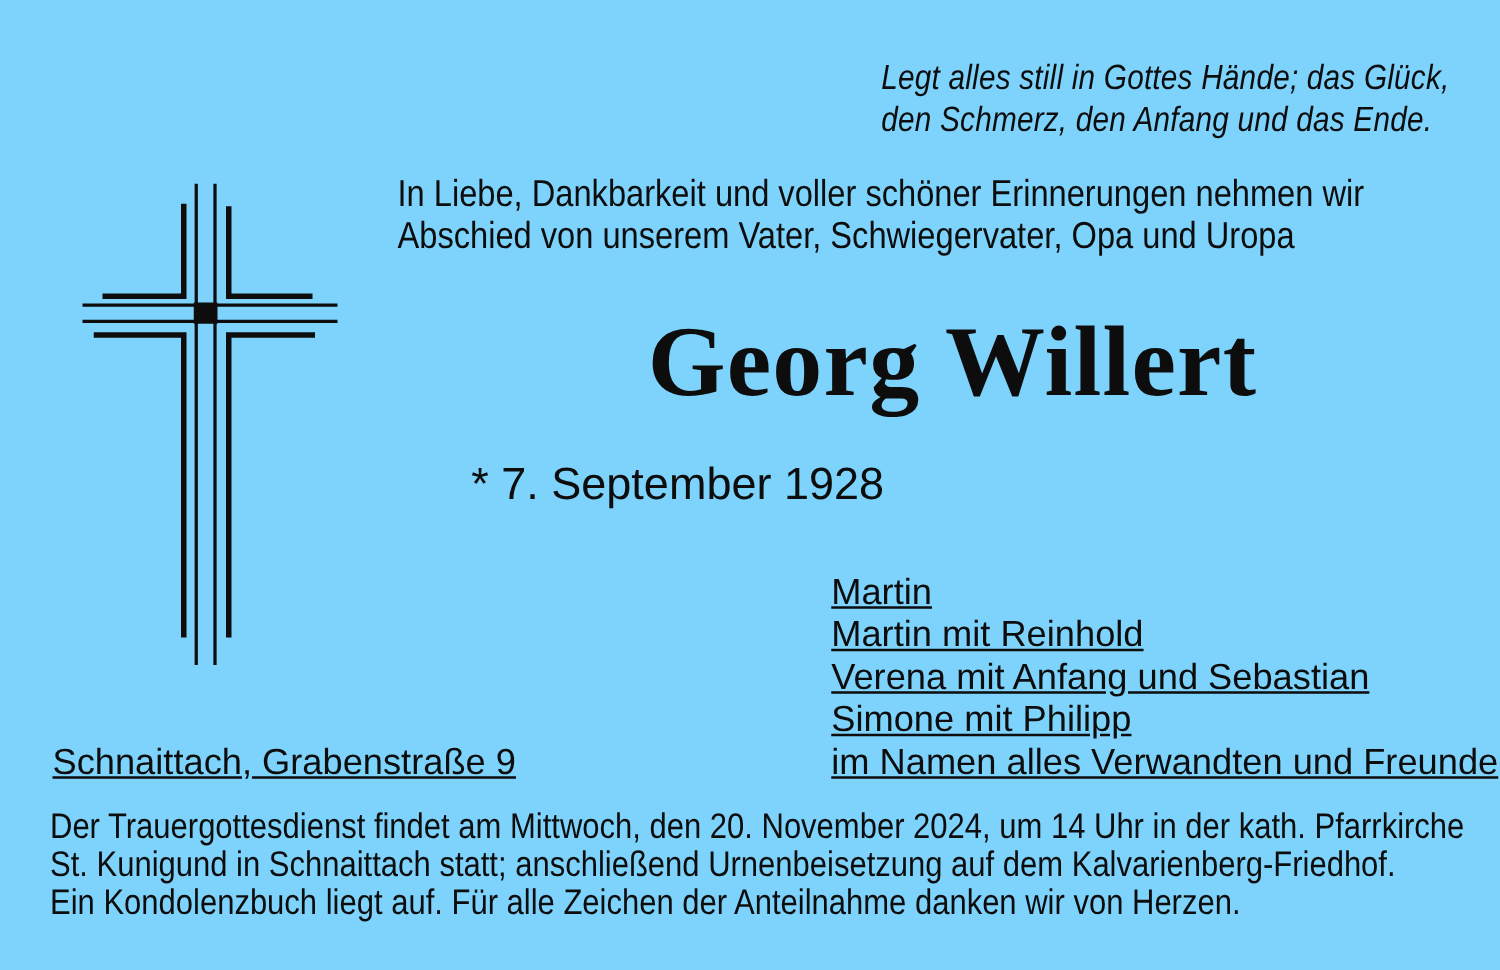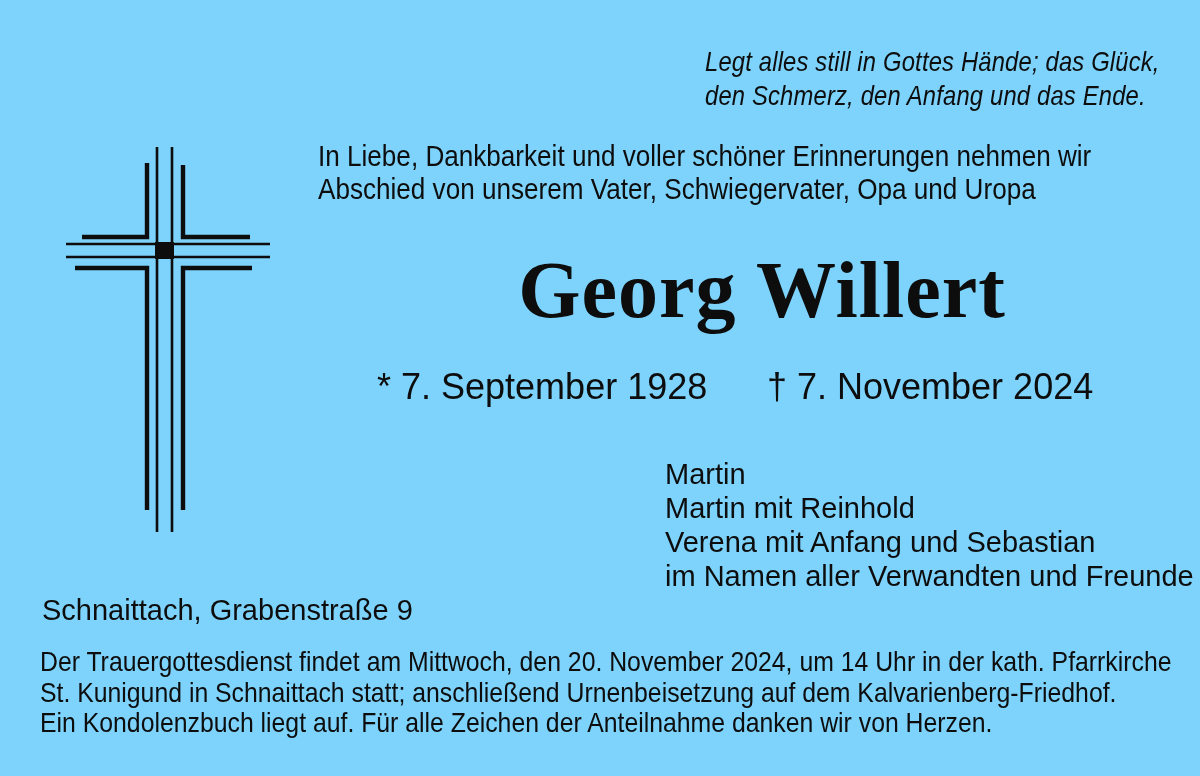--- a/index.html
+++ b/index.html
@@ -65,29 +65,31 @@
     margin-top: 26px;
   }
   .date-birth { left: 377px; }
   .date-death { left: 767px; }
 
   .mourners {
     position: absolute;
     left: 665px; top: 457px;
     font-size: 29px;
     line-height: 34px;
+    text-decoration: underline;
   }
   .mourners .line { white-space: pre; }
 
   .address {
     position: absolute;
     left: 42px; top: 593px;
     font-size: 29px;
     line-height: 34px;
     white-space: pre;
+    text-decoration: underline;
   }
 
   .funeral {
     position: absolute;
     left: 40px; top: 646px;
     font-size: 28.5px;
     line-height: 30.5px;
     white-space: pre;
     transform: scaleX(0.87);
     transform-origin: 0 0;
@@ -119,27 +121,27 @@
     </svg>
   </div>
 
   <div class="intro">In Liebe, Dankbarkeit und voller schöner Erinnerungen nehmen wir
 Abschied von unserem Vater, Schwiegervater, Opa und Uropa</div>
 
   <div class="name">Georg Willert</div>
 
   <div class="date date-birth">* 7. September 1928</div>
 
-  <div class="date date-death">† 7. November 2024</div>
 
   <div class="mourners">
     <div class="line">Martin</div>
     <div class="line">Martin mit Reinhold</div>
     <div class="line">Verena mit Anfang und Sebastian</div>
-    <div class="line">im Namen aller Verwandten und Freunde</div>
+    <div class="line">Simone mit Philipp</div>
+    <div class="line">im Namen alles Verwandten und Freunde</div>
   </div>
 
   <div class="address">Schnaittach, Grabenstraße 9</div>
 
   <div class="funeral">Der Trauergottesdienst findet am Mittwoch, den 20. November 2024, um 14 Uhr in der kath. Pfarrkirche
 St. Kunigund in Schnaittach statt; anschließend Urnenbeisetzung auf dem Kalvarienberg-Friedhof.
 Ein Kondolenzbuch liegt auf. Für alle Zeichen der Anteilnahme danken wir von Herzen.</div>
 
 </div>
 

